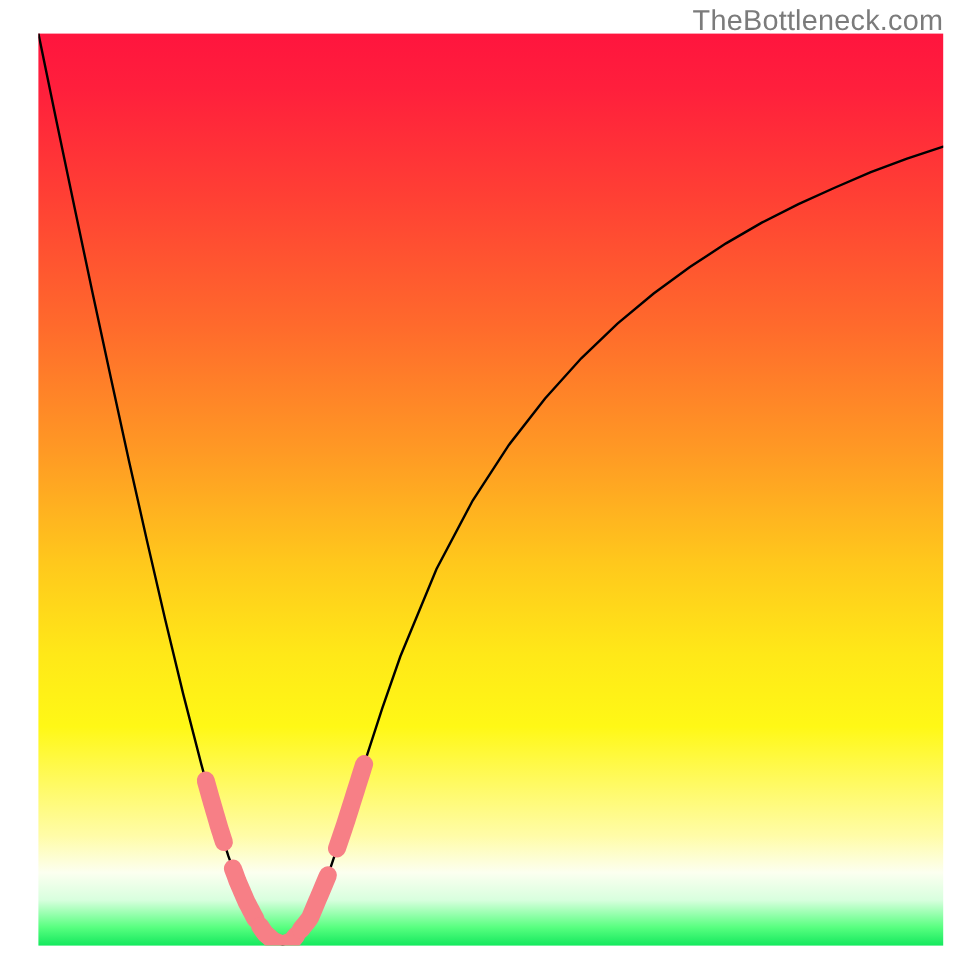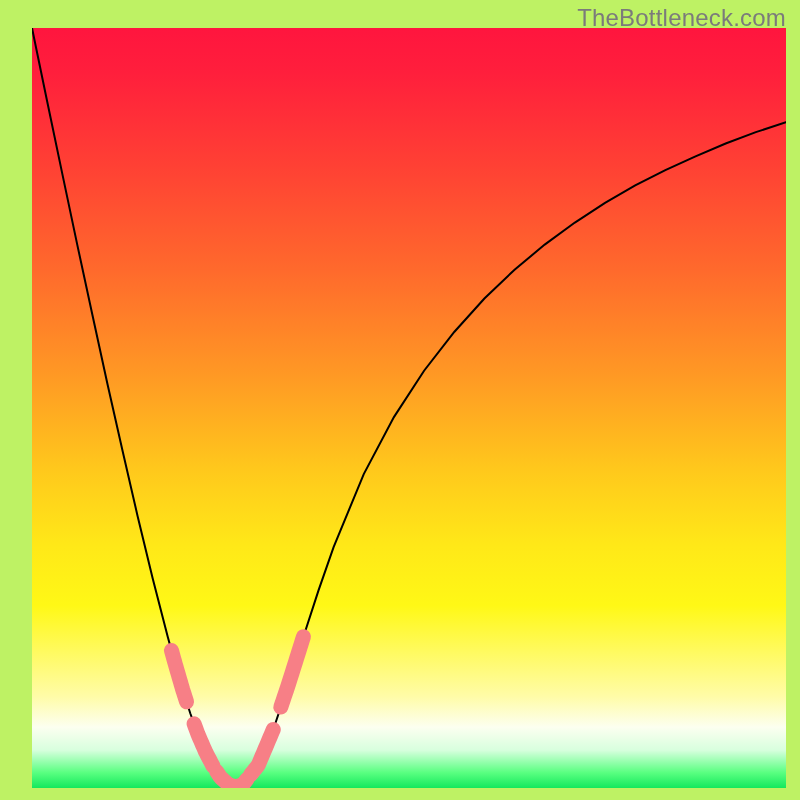--- a/index.html
+++ b/index.html
@@ -10,21 +10,21 @@
     overflow: hidden;
     background: #000;
     font-family: Arial, Helvetica, sans-serif;
   }
   .frame {
     position: absolute;
     left: 0;
     top: 0;
     width: 800px;
     height: 800px;
-    background: #bef264;
+    background: #ffffff;
   }
   .plot-area {
     position: absolute;
     background: linear-gradient(to bottom,
       #ff153e 0%,
       #ff1f3c 6%,
       #ff4034 18%,
       #ff6a2c 32%,
       #ff9a24 46%,
       #ffc81c 58%,

